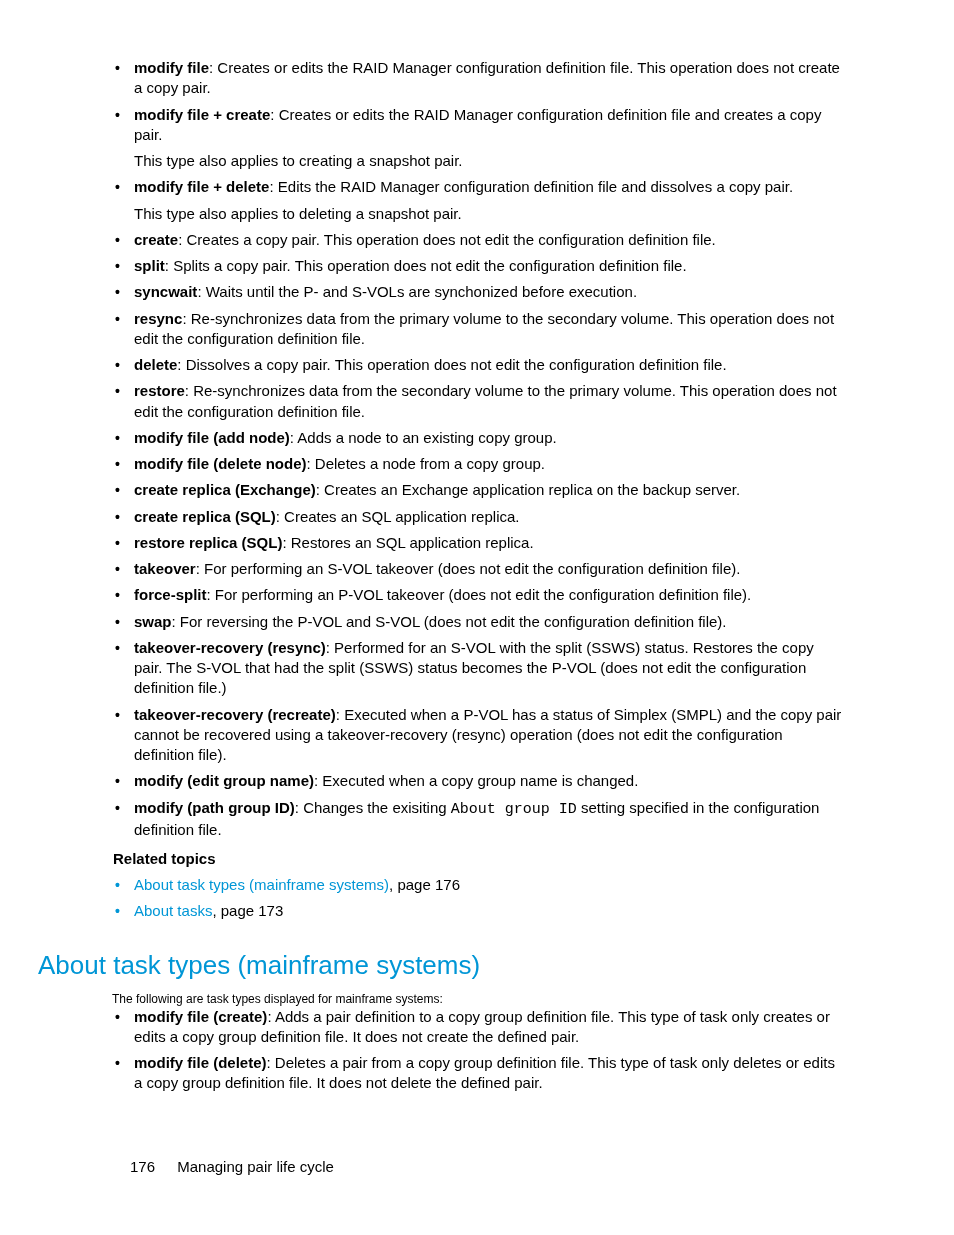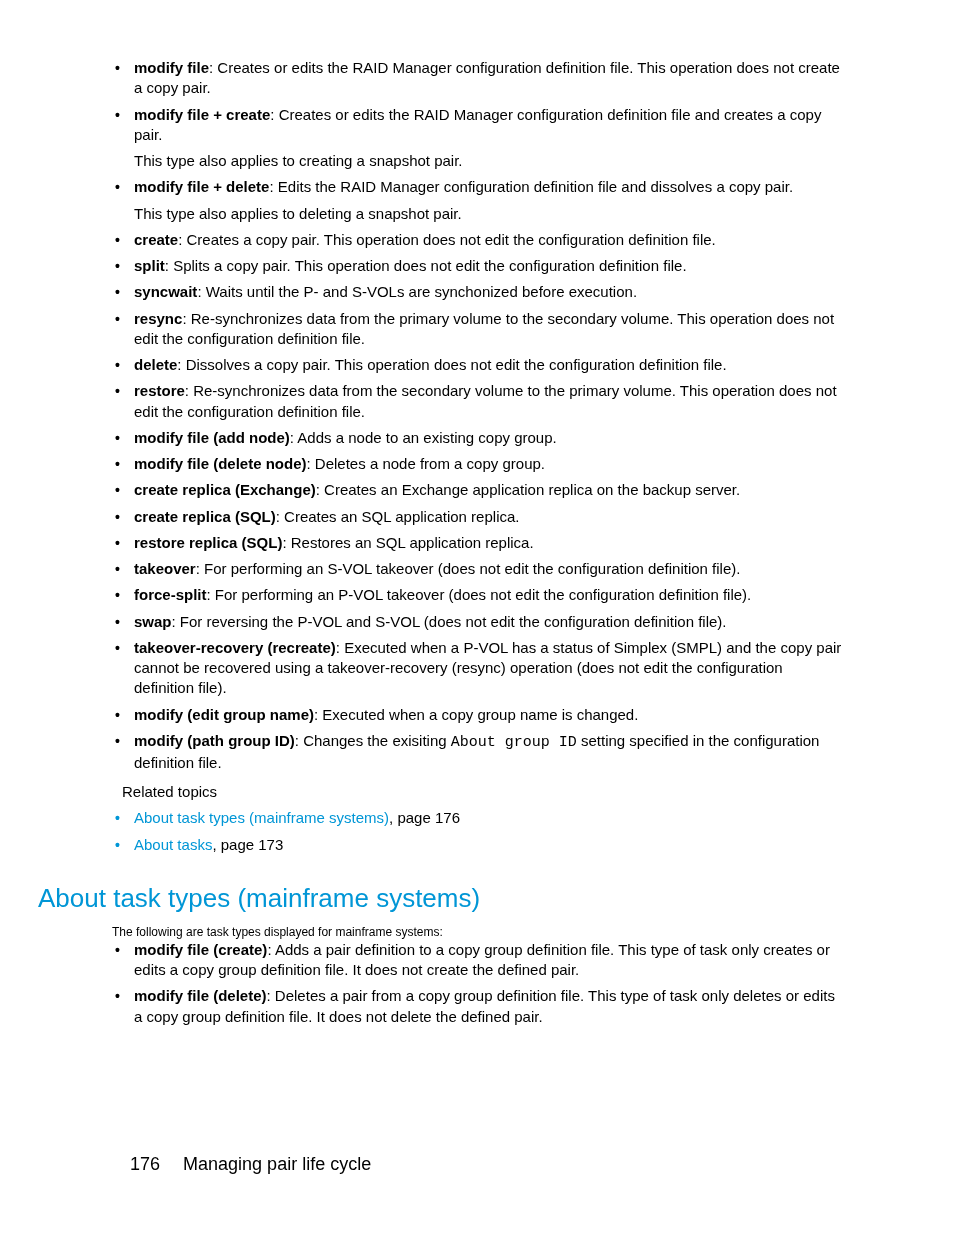--- a/index.html
+++ b/index.html
@@ -45,41 +45,41 @@
   .sub {
     padding-left: 22px;
     font-size: 15px;
     line-height: 1.35;
     margin-bottom: 6px;
   }
   .code {
     font-family: "Courier New", monospace;
   }
   .related-heading {
-    font-weight: normal;
+    font-weight: bold;
     font-size: 15px;
-    margin: 10px 0 8px 10px;
+    margin: 10px 0 8px 1px;
   }
   .link { color: #0096d6; }
   h2.section {
     font-family: Arial, Helvetica, sans-serif;
     font-weight: normal;
     color: #0096d6;
     font-size: 26px;
     margin: 28px 0 10px -74px;
   }
   .intro {
     font-size: 12px;
     line-height: 1.35;
   }
   .footer {
     position: absolute;
     left: 130px;
     bottom: 60px;
-    font-size: 18px;
+    font-size: 15px;
     text-align: right;
   }
   .footer-page {
     display: inline-block;
     margin-right: 18px;
   }
 </style>
 </head>
 <body>
 <div class="page">
@@ -97,20 +97,21 @@
       <li class="bullet"><span class="bold">delete</span><span>: Dissolves a copy pair. This operation does not edit the configuration definition file.</span></li>
       <li class="bullet"><span class="bold">restore</span><span>: Re-synchronizes data from the secondary volume to the primary volume.  This operation does not edit the configuration definition file.</span></li>
       <li class="bullet"><span class="bold">modify file (add node)</span><span>: Adds a node to an existing copy group.</span></li>
       <li class="bullet"><span class="bold">modify file (delete node)</span><span>: Deletes a node from a copy group.</span></li>
       <li class="bullet"><span class="bold">create replica (Exchange)</span><span>: Creates an Exchange application replica on the backup server.</span></li>
       <li class="bullet"><span class="bold">create replica (SQL)</span><span>: Creates an SQL application replica.</span></li>
       <li class="bullet"><span class="bold">restore replica (SQL)</span><span>: Restores an SQL application replica.</span></li>
       <li class="bullet"><span class="bold">takeover</span><span>: For performing an S-VOL takeover (does not edit the configuration definition file).</span></li>
       <li class="bullet"><span class="bold">force-split</span><span>: For performing an P-VOL takeover (does not edit the configuration definition file).</span></li>
       <li class="bullet"><span class="bold">swap</span><span>: For reversing the P-VOL and S-VOL (does not edit the configuration definition file).</span></li>
+      <li class="bullet"><span class="bold">takeover-recovery (resync)</span><span>: Performed for an S-VOL with the split (SSWS) status. Restores the copy pair. The S-VOL that had the split (SSWS) status becomes the P-VOL (does not edit the configuration definition file.)</span></li>
       <li class="bullet"><span class="bold">takeover-recovery (recreate)</span><span>: Executed when a P-VOL has a status of Simplex (SMPL) and the copy pair cannot be recovered using a takeover-recovery (resync) operation (does not edit the configuration definition file).</span></li>
       <li class="bullet"><span class="bold">modify (edit group name)</span><span>: Executed when a copy group name is changed.</span></li>
       <li class="bullet"><span class="bold">modify (path group ID)</span><span>: Changes the exisiting </span><span class="code">About group ID</span><span> setting specified in the configuration definition file.</span></li>
     </ul>
 
 <div class="related-heading">Related topics</div>
 <ul class="rel-ul" id="relList">
       <li class="bullet"><span class="link">About task types (mainframe systems)</span><span>, page 176</span></li>
       <li class="bullet"><span class="link">About tasks</span><span>, page 173</span></li>
     </ul>

